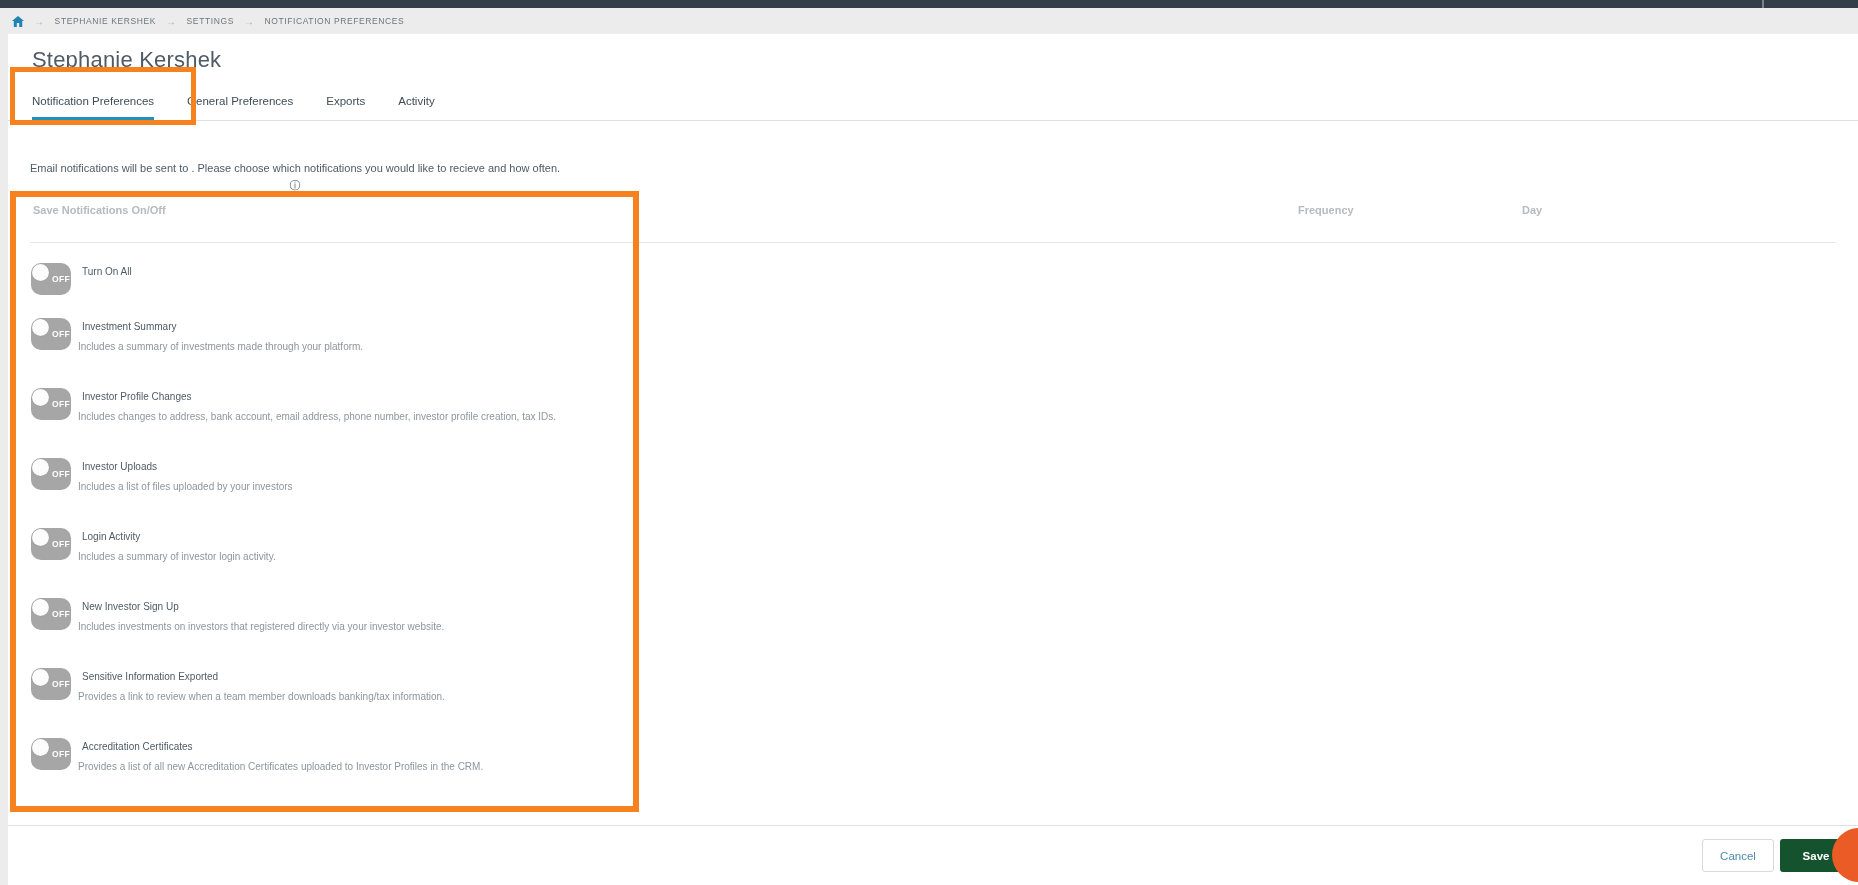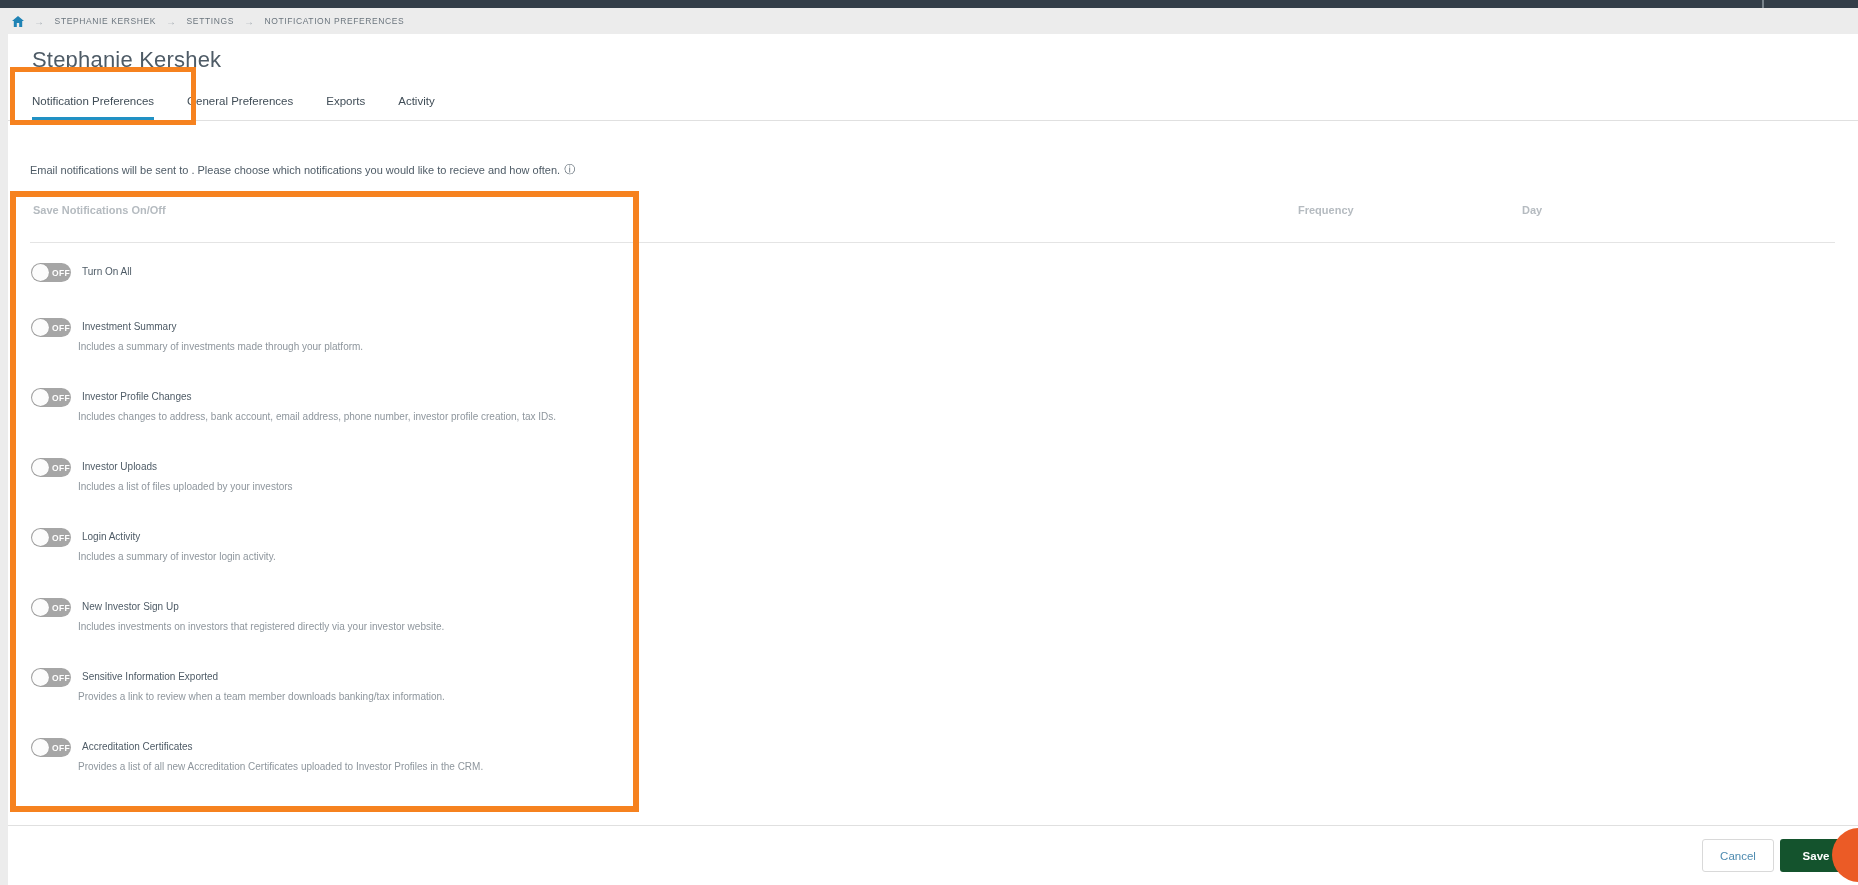--- a/index.html
+++ b/index.html
@@ -24,33 +24,33 @@
 
   .page-title { position:absolute; left:24px; top:12px; font-size:22px; line-height:28px; color:#4e5b66; letter-spacing:.2px; }
 
   
   .tabbar { position:absolute; left:0; top:46px; width:1850px; height:41px; border-bottom:1px solid #e0e0e0;
     display:flex; align-items:flex-end; padding-left:24px; gap:33px; }
   .tab { font-size:11.5px; color:#404d57; padding-bottom:13px; cursor:pointer; white-space:nowrap; }
   .tab.active { border-bottom:3px solid #2191c4; padding-bottom:10px; }
 
   
-  .intro { position:absolute; left:22px; top:128px; font-size:11px; color:#4e5b66; display:flex; align-items:center; gap:4px; }
+  .intro { position:absolute; left:22px; top:128px; font-size:11px; color:#4e5b66; display:flex; align-items:center; gap:4px;flex-direction:column; }
   .info-icon { font-size:11px; color:#4e5b66; cursor:pointer; }
 
   
   .th { position:absolute; font-size:11px; font-weight:700; color:#b5bbc0; white-space:nowrap; }
   .th-col1 { left:25px; top:170px; }
   .th-col2 { left:1290px; top:170px; }
   .th-col3 { left:1514px; top:170px; }
   .thead-divider { position:absolute; left:22px; top:208px; width:1805px; height:1px; background:#e4e4e4; }
 
   
   .row { position:absolute; left:23px; width:1200px; height:42px; }
-  .toggle { position:absolute; left:0; top:0; width:40px; height:19px; background:#a6a6a6; border-radius:10px; cursor:pointer; }
+  .toggle { position:absolute; left:0; top:0; width:40px; height:32px; background:#a6a6a6; border-radius:10px; cursor:pointer; }
   .knob { position:absolute; left:1px; top:1px; width:17px; height:17px; background:#fcfcfc; border-radius:50%; box-shadow:0 0 1px rgba(0,0,0,.3); }
   .toggle-state { position:absolute; left:21px; top:50%; transform:translateY(-50%); font-size:8.5px; font-weight:700; color:#ffffff; letter-spacing:.4px; }
   .row-label { position:absolute; left:51px; top:3px; font-size:10px; color:#4e5b66; white-space:nowrap; }
   .row-desc { position:absolute; left:47px; top:23px; font-size:10px; color:#8e969d; white-space:nowrap; }
 
   
   .footer-divider { position:absolute; left:0; top:791px; width:1850px; height:1px; background:#e0e0e0; }
   .btn { position:absolute; top:805px; height:33px; border-radius:3px; font-size:11.5px; display:flex; align-items:center; justify-content:center; cursor:pointer; font-family:Liberation Sans, sans-serif; }
   .btn-cancel { left:1694px; width:72px; background:#ffffff; border:1px solid #d9d9d9; color:#4e8bb0; }
   .btn-save { left:1772px; width:72px; background:#14532d; border:none; color:#ffffff; font-weight:600; }

